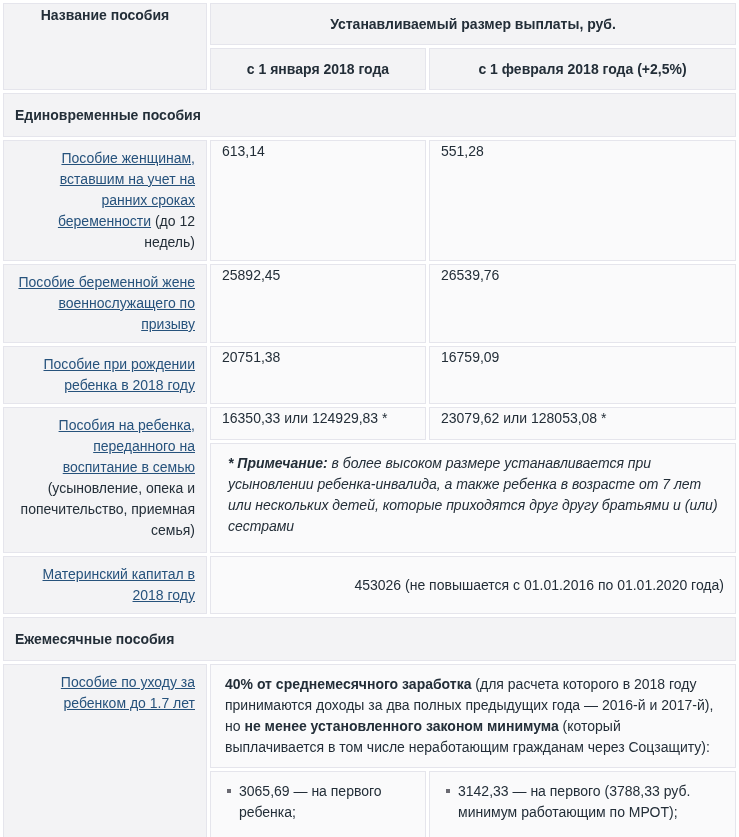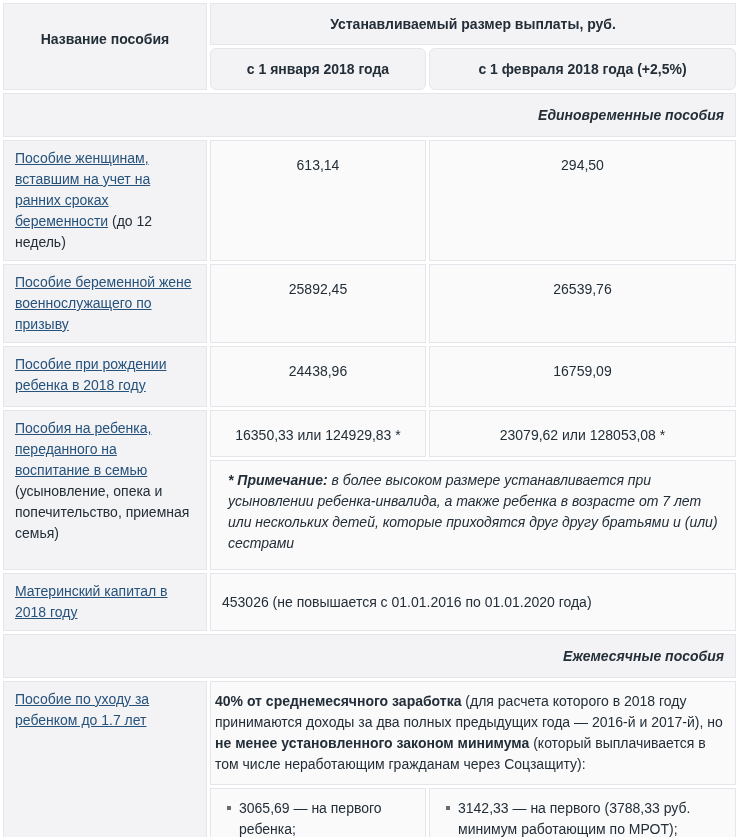--- a/index.html
+++ b/index.html
@@ -25,38 +25,37 @@
   }
   td,th{
     border:1px solid var(--border);
     background:var(--value-bg);
     padding:7px 11px;
     vertical-align:top;
     line-height:1.5;
     word-wrap:break-word;
   }
   th{background:var(--cell-bg);font-weight:bold;text-align:center;vertical-align:middle;}
-  th.name-head{vertical-align:top;padding-top:25px;}
-  td.name-cell{background:var(--cell-bg);text-align:left;}
-  td.value-cell{text-align:center;padding-top:14px;}
+  th.name-head{vertical-align:top;padding-top:1px;}
+  td.name-cell{background:var(--cell-bg);text-align:right;}
+  td.value-cell{text-align:left;padding-top:0;}
   td.section-cell{
     background:var(--cell-bg);
-    text-align:right;
+    text-align:left;
     font-weight:bold;
-    font-style:italic;
     vertical-align:middle;
     height:28px;
   }
   td.note-cell{font-style:italic;padding:9px 14px;}
-  td.center-mid{text-align:left;vertical-align:middle;}
-  td.desc-cell{padding:9px 4px;}
+  td.center-mid{text-align:right;vertical-align:middle;}
+  td.desc-cell{padding:9px 14px;}
   a{color:var(--link);text-decoration:underline;}
   
   tr.h-head1 th{height:26px;}
-  tr.h-head2 th{height:26px;border-radius:6px;}
+  tr.h-head2 th{height:26px;}
   tr.h-r1 td{height:82px;}
   tr.h-r2 td{height:52px;}
   tr.h-r3 td{height:38px;}
   tr.h-r4a td{height:24px;}
   tr.h-r4b td{height:90px;padding-left:17px;}
   tr.h-r5 td{height:42px;}
   tr.h-r6a td{height:78px;}
   tr.h-r6b td{height:92px;}
   ul.bullets{
     list-style:none;
@@ -96,32 +95,32 @@
     <th>с 1 февраля 2018 года (+2,5%)</th>
   </tr>
 
   <tr>
     <td colspan="3" class="section-cell">Единовременные пособия</td>
   </tr>
 
   <tr class="h-r1">
     <td class="name-cell"><a href="#">Пособие женщинам, вставшим на учет на ранних сроках беременности</a><span> (до 12 недель)</span></td>
     <td class="value-cell">613,14</td>
-    <td class="value-cell">294,50</td>
+    <td class="value-cell">551,28</td>
   </tr>
 
   <tr class="h-r2">
     <td class="name-cell"><a href="#">Пособие беременной жене военнослужащего по призыву</a></td>
     <td class="value-cell">25892,45</td>
     <td class="value-cell">26539,76</td>
   </tr>
 
   <tr class="h-r3">
     <td class="name-cell"><a href="#">Пособие при рождении ребенка в 2018 году</a></td>
-    <td class="value-cell">24438,96</td>
+    <td class="value-cell">20751,38</td>
     <td class="value-cell">16759,09</td>
   </tr>
 
   <tr class="h-r4a">
     <td rowspan="2" class="name-cell"><a href="#">Пособия на ребенка, переданного на воспитание в семью</a><span> (усыновление, опека и попечительство, приемная семья)</span></td>
     <td class="value-cell">16350,33 или 124929,83 *</td>
     <td class="value-cell">23079,62 или 128053,08 *</td>
   </tr>
   <tr class="h-r4b">
     <td colspan="2" class="note-cell"><span style="font-weight: bold;">* Примечание:</span><span> в более высоком размере устанавливается при усыновлении ребенка-инвалида, а также ребенка в возрасте от 7 лет или нескольких детей, которые приходятся друг другу братьями и (или) сестрами</span></td>

